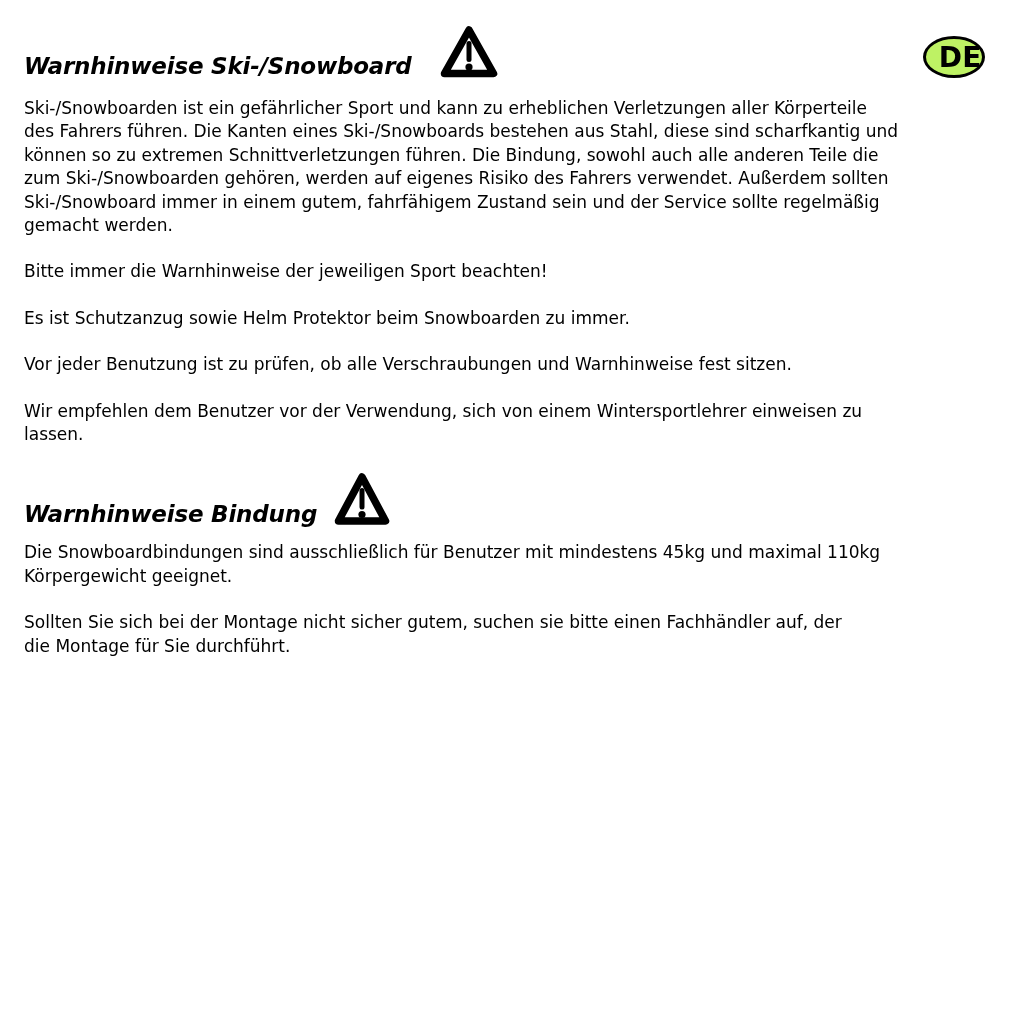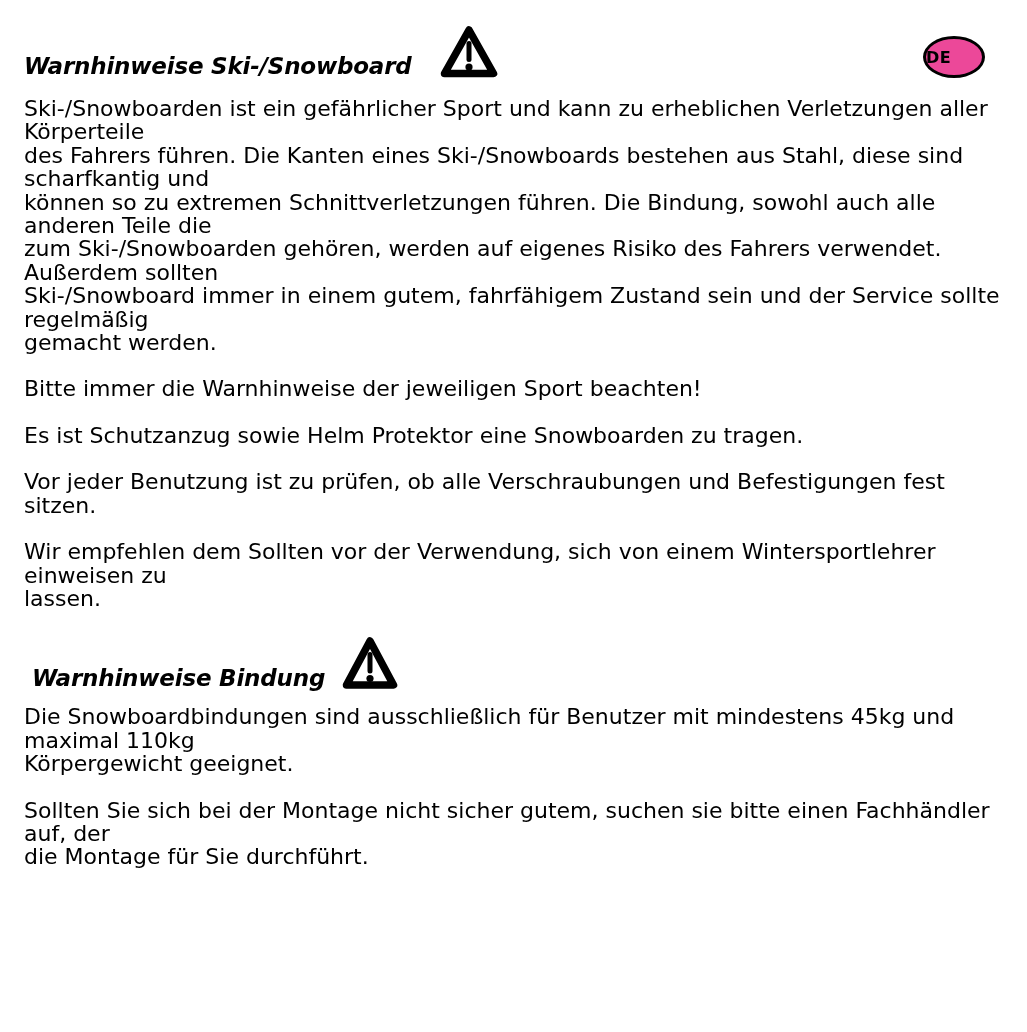--- a/index.html
+++ b/index.html
@@ -15,52 +15,52 @@
   .page {
     padding: 0 24px;
     width: 1027px;
   }
   .header-row {
     display: flex;
     align-items: flex-end;
     font-style: italic;
   }
   .header-row.first  { margin: 23px 0 16px 0; }
-  .header-row.second { margin: 23px 0 12px 8px; }
+  .header-row.second { margin: 23px 0 12px 0; }
   .section-heading {
     font-size: 23px;
     font-weight: bold;
     letter-spacing: -0.2px;
     line-height: 30px;
     white-space: nowrap;
   }
   .warning-icon { flex: 0 0 auto; display: inline-block; line-height: 0; }
   .header-row.first  .warning-icon { margin-left: 27px; }
   .header-row.second .warning-icon { margin-left: 16px; }
   p.body-par {
-    font-size: 22px;
+    font-size: 17px;
     line-height: 23.4px;
     margin: 0 0 23px 0;
     white-space: pre-line;
   }
   .lang-badge {
     position: absolute;
     left: 923px;
     top: 36px;
     width: 62px;
     height: 42px;
     border: 3.5px solid #000000;
     border-radius: 50%;
     display: flex;
     align-items: center;
-    justify-content: flex-start;
-    font-size: 16px;
+    justify-content: flex-end;
+    font-size: 28px;
     font-weight: bold;
     letter-spacing: 0.5px;
-    background: #ec4899;
+    background: #bef264;
   }
 </style>
 </head>
 <body>
 
 <div class="page">
 
   <div class="header-row first">
     <h1 class="section-heading">Warnhinweise Ski-/Snowboard</h1>
     <span class="warning-icon">
@@ -72,23 +72,23 @@
     </span>
   </div>
 
   <p class="body-par">Ski-/Snowboarden ist ein gefährlicher Sport und kann zu erheblichen Verletzungen aller Körperteile
 des Fahrers führen. Die Kanten eines Ski-/Snowboards bestehen aus Stahl, diese sind scharfkantig und
 können so zu extremen Schnittverletzungen führen. Die Bindung, sowohl auch alle anderen Teile die
 zum Ski-/Snowboarden gehören, werden auf eigenes Risiko des Fahrers verwendet. Außerdem sollten
 Ski-/Snowboard immer in einem gutem, fahrfähigem Zustand sein und der Service sollte regelmäßig
 gemacht werden.</p>
   <p class="body-par">Bitte immer die Warnhinweise der jeweiligen Sport beachten!</p>
-  <p class="body-par">Es ist Schutzanzug sowie Helm Protektor eine Snowboarden zu tragen.</p>
-  <p class="body-par">Vor jeder Benutzung ist zu prüfen, ob alle Verschraubungen und Befestigungen fest sitzen.</p>
-  <p class="body-par">Wir empfehlen dem Sollten vor der Verwendung, sich von einem Wintersportlehrer einweisen zu
+  <p class="body-par">Es ist Schutzanzug sowie Helm Protektor beim Snowboarden zu immer.</p>
+  <p class="body-par">Vor jeder Benutzung ist zu prüfen, ob alle Verschraubungen und Warnhinweise fest sitzen.</p>
+  <p class="body-par">Wir empfehlen dem Benutzer vor der Verwendung, sich von einem Wintersportlehrer einweisen zu
 lassen.</p>
 
   <div class="header-row second">
     <h1 class="section-heading">Warnhinweise Bindung</h1>
     <span class="warning-icon">
       <svg width="58" height="60" viewBox="0 0 58 60" aria-hidden="true">
         <path d="M29 8 L52.5 52 L5.5 52 Z" fill="none" stroke="#000" stroke-width="7.5" stroke-linejoin="round"></path>
         <line x1="29" y1="21.5" x2="29" y2="38" stroke="#000" stroke-width="5" stroke-linecap="round"></line>
         <circle cx="29" cy="45.5" r="3.6" fill="#000"></circle>
       </svg>

